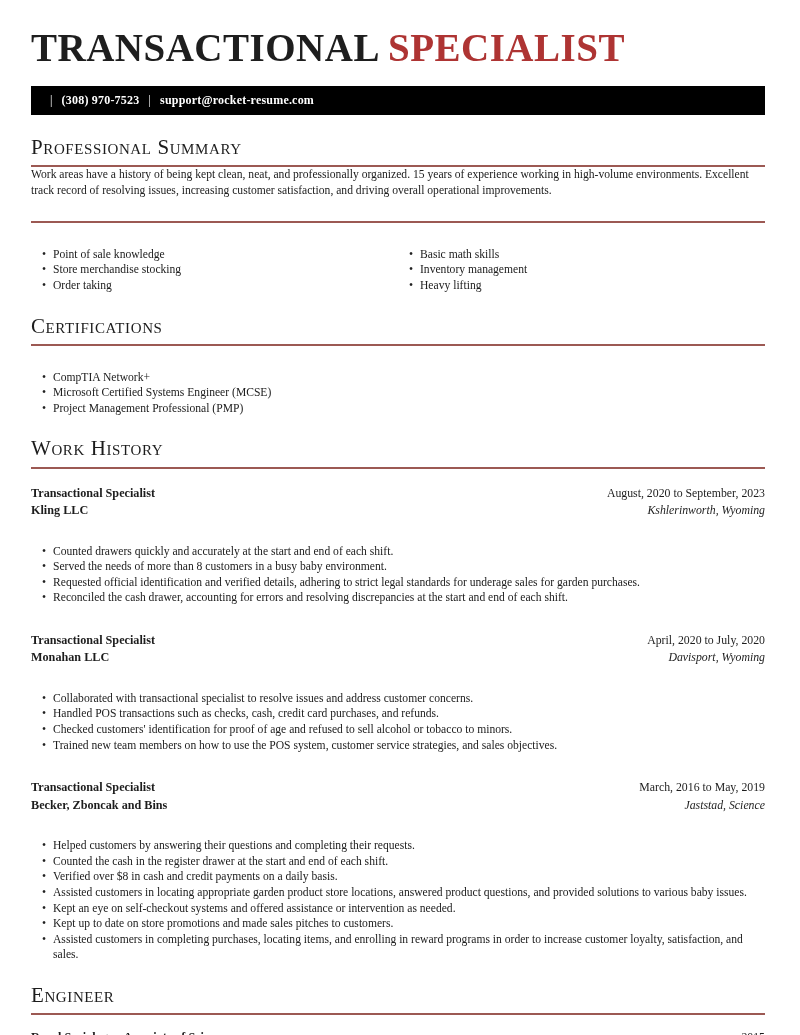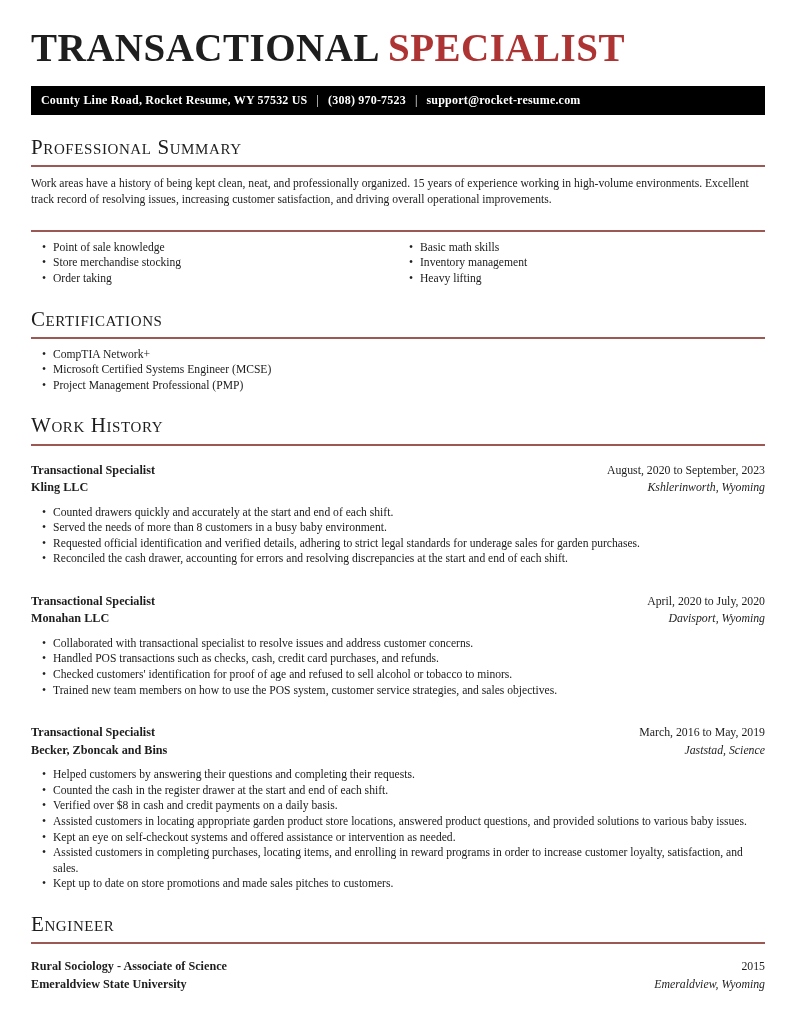--- a/index.html
+++ b/index.html
@@ -53,30 +53,30 @@
     letter-spacing:0.6px;
     color:#1c1c1c;
     line-height:1.1;
   }
   .rule{
     border:none;
     height:2px;
     background:var(--rule);
     margin-top:6px;
   }
-  .section-body{margin-top:9px;}
+  .section-body{}
   p.summary{
     font-size:11.6px;
     line-height:16.5px;
     color:#202020;
   }
   
   ul.bullets{
     list-style:none;
-    margin-top:8px;
+    margin-top:24px;
   }
   ul.bullets li{
     font-size:11.6px;
     line-height:15.6px;
     padding-left:22px;
     position:relative;
     color:#202020;
   }
   ul.bullets li::before{
     content:"\2022";
@@ -108,21 +108,20 @@
   .edu-entry{margin-top:14px;}
 </style>
 </head>
 <body>
 
 <div class="page">
 
   <h1 class="resume-title"><span>TRANSACTIONAL</span> <span class="accent">SPECIALIST</span></h1>
 
   <div class="contact-bar">
-    <span>County Line Road, Rocket Resume, WY 57532 US</span>
     <span class="sep">|</span>
     <span>(308) 970-7523</span>
     <span class="sep">|</span>
     <span>support@rocket-resume.com</span>
   </div>
 
   <div class="section">
     <h2>Professional Summary</h2>
     <hr class="rule">
     <div class="section-body">
@@ -208,22 +207,22 @@
         <span class="left">Becker, Zboncak and Bins</span>
         <span class="right italic">Jaststad, Science</span>
       </div>
       <ul class="bullets">
 
       <li>Helped customers by answering their questions and completing their requests.</li>
           <li>Counted the cash in the register drawer at the start and end of each shift.</li>
           <li>Verified over $8 in cash and credit payments on a daily basis.</li>
           <li>Assisted customers in locating appropriate garden product store locations, answered product questions, and provided solutions to various baby issues.</li>
           <li>Kept an eye on self-checkout systems and offered assistance or intervention as needed.</li>
+          <li>Kept up to date on store promotions and made sales pitches to customers.</li>
           <li>Assisted customers in completing purchases, locating items, and enrolling in reward programs in order to increase customer loyalty, satisfaction, and sales.</li>
-          <li>Kept up to date on store promotions and made sales pitches to customers.</li>
         </ul>
     </div>
   </div>
 
   <div class="section">
     <h2>Engineer</h2>
     <hr class="rule">
 
     <div class="edu-entry">
       <div class="entry-row">

